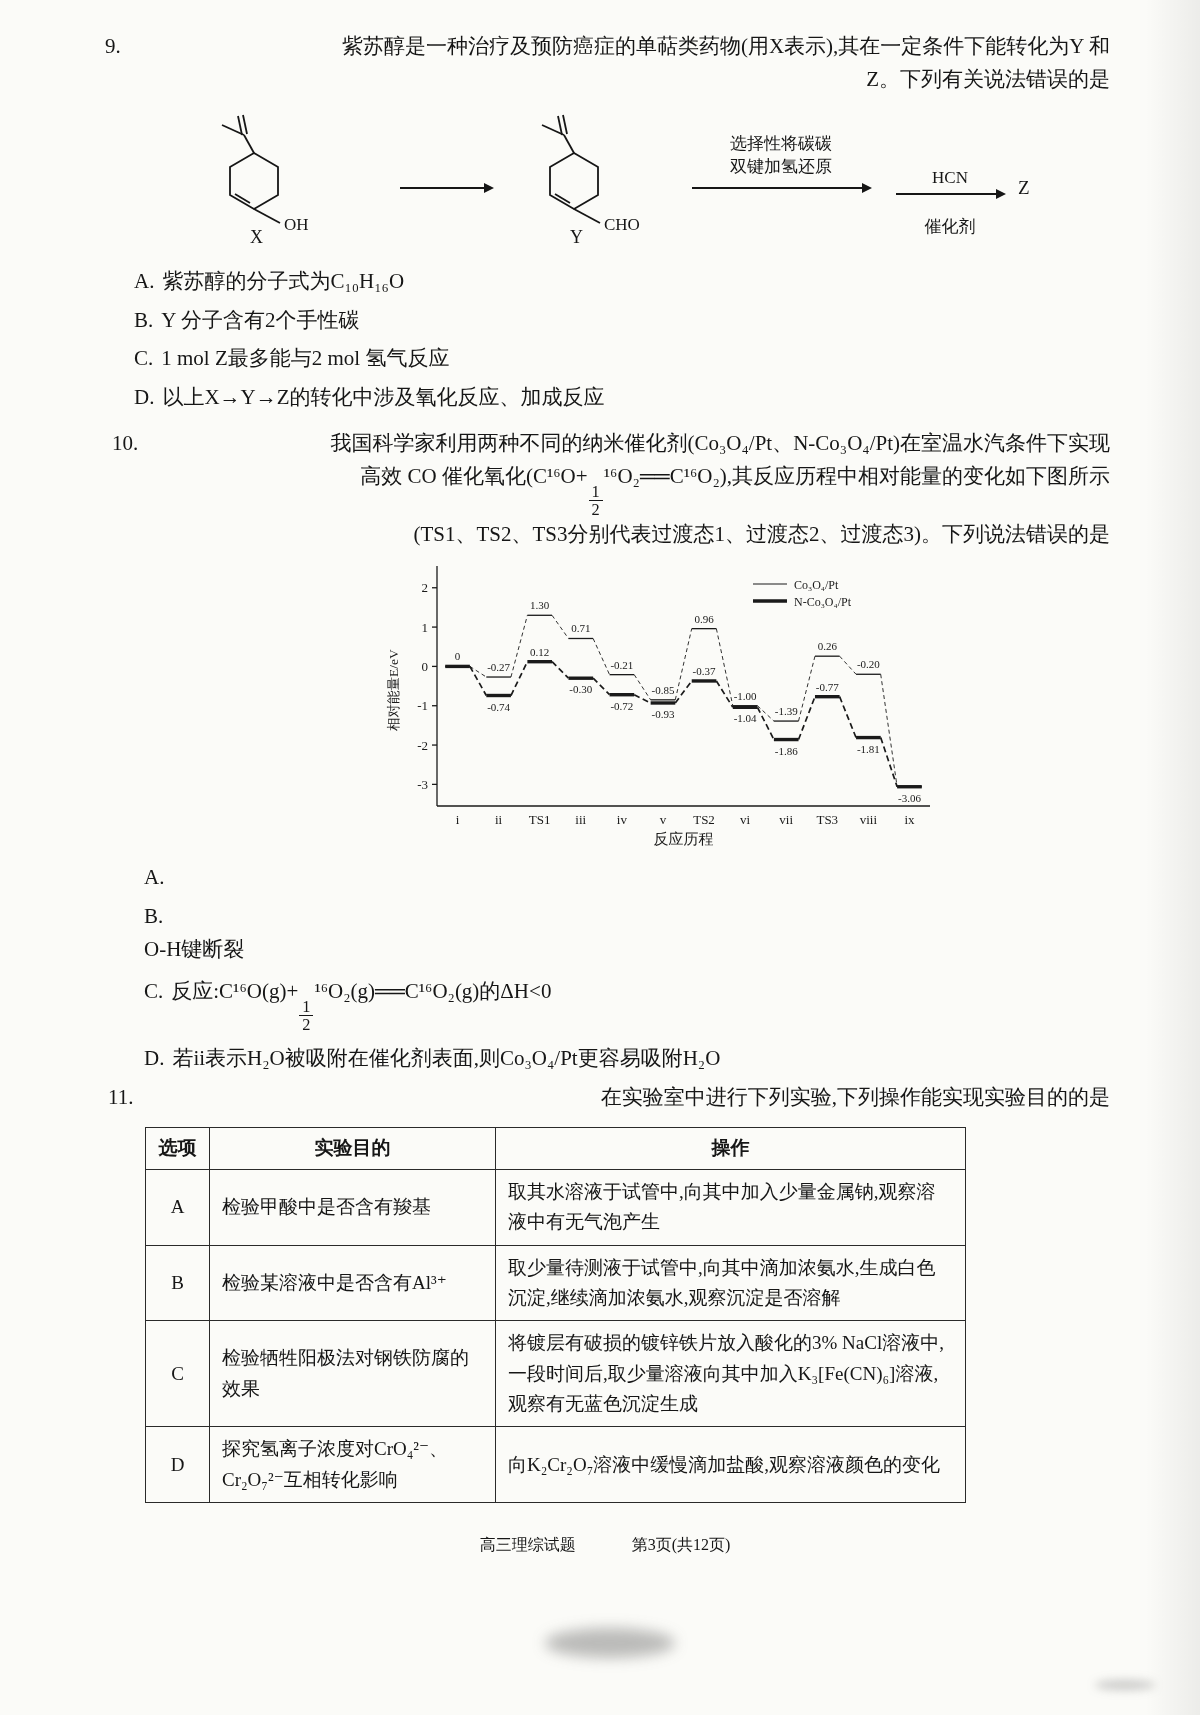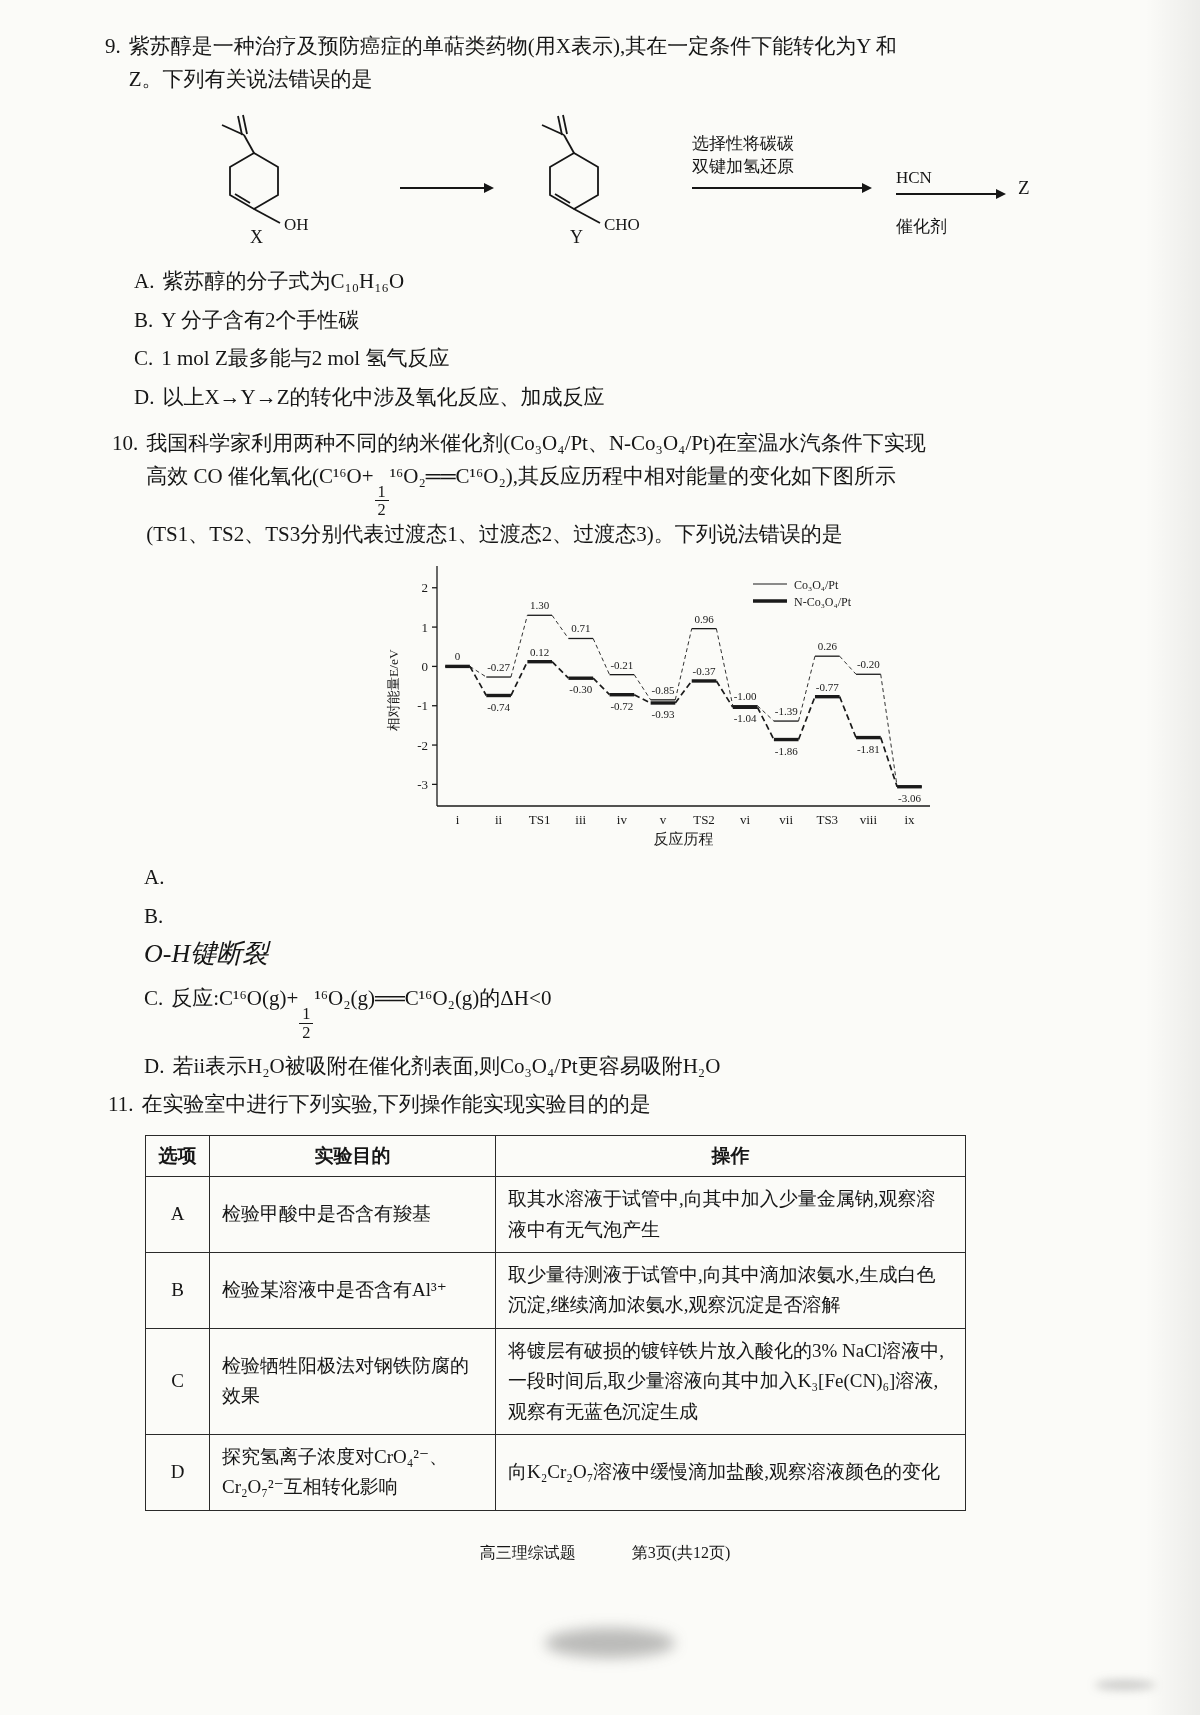--- a/index.html
+++ b/index.html
@@ -11,36 +11,36 @@
     overflow:hidden;
     font-family:"Liberation Serif","DejaVu Serif",serif;
     color:#161616;
     box-sizing:border-box;
     padding-top:30px;
   }
   .content{margin:0 90px 0 100px;}
   
   .qstem{display:flex;align-items:flex-start;font-size:21px;line-height:1.55;}
   .qnum{flex:0 0 auto;padding-right:8px;white-space:nowrap;}
-  .qtext{flex:1 1 auto;}
+  .qtext{flex:1 1 auto;text-align:right;}
   .opt{display:flex;font-size:21px;line-height:1.5;margin:7px 0 0 34px;}
   .opt .olabel{padding-right:8px;white-space:nowrap;}
-  .opt2line{margin:2px 0 0 34px;font-size:26px;line-height:1.5;font-style:italic;}
+  .opt2line{margin:2px 0 0 34px;font-size:21px;line-height:1.5;}
   
   .frac{display:inline-flex;flex-direction:column;align-items:center;vertical-align:-0.85em;line-height:1.05;font-size:0.78em;margin:0 1px;}
   .frac .num{border-bottom:1.6px solid #161616;padding:0 3px 0 3px;}
   .frac .den{padding-top:0;}
   
   .scheme{position:relative;height:152px;margin:12px 0 4px 0;}
   .scheme svg text{font-family:"Liberation Serif","DejaVu Serif",serif;}
   .mol{position:absolute;top:6px;}
   .arrow{position:relative;height:1.8px;background:#161616;}
   .arrow::after{content:"";position:absolute;right:-2px;top:-4.2px;width:0;height:0;
     border-left:10px solid #161616;border-top:5px solid transparent;border-bottom:5px solid transparent;}
-  .step{position:absolute;font-size:17px;line-height:1.35;}
+  .step{position:absolute;text-align:center;font-size:17px;line-height:1.35;}
   .schemelabel{position:absolute;font-size:19px;}
   
   .chartwrap{margin:10px 0 8px 285px;width:580px;}
   .chartwrap svg{display:block;}
   .chartwrap svg text{font-family:"Liberation Serif","DejaVu Serif",serif;}
   
   .exp-table{border-collapse:collapse;margin:14px 0 0 45px;width:820px;table-layout:fixed;font-size:19px;}
   .exp-table th,.exp-table td{border:1.6px solid #2a2a2a;padding:7px 12px;vertical-align:middle;line-height:1.6;}
   .exp-table th{font-weight:bold;text-align:center;padding:5px 8px;}
   .exp-table td.optcol{text-align:center;}

